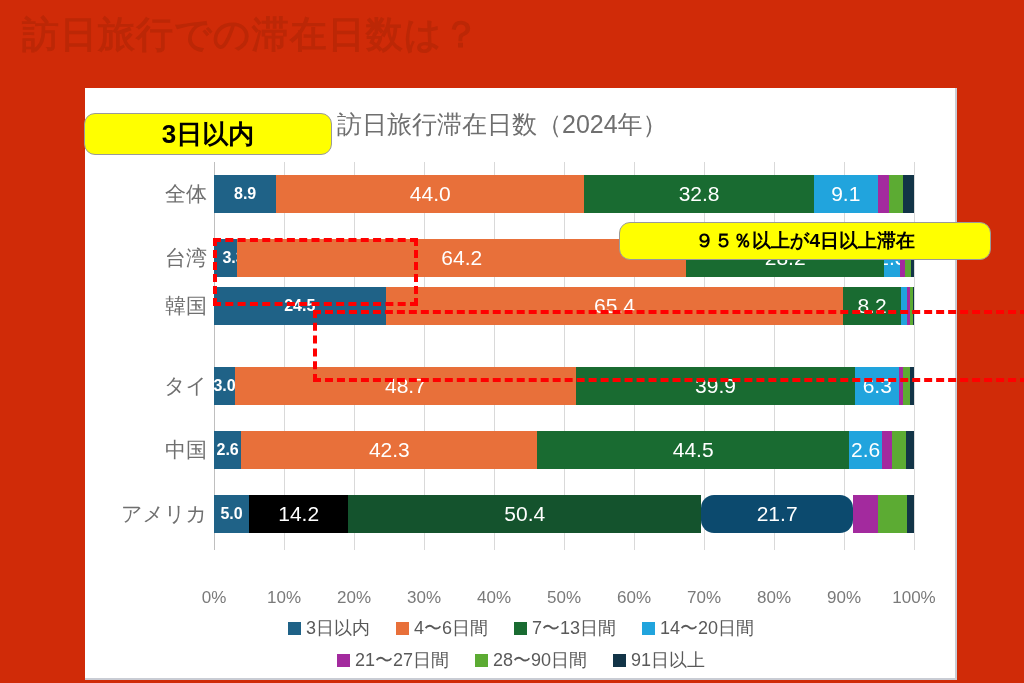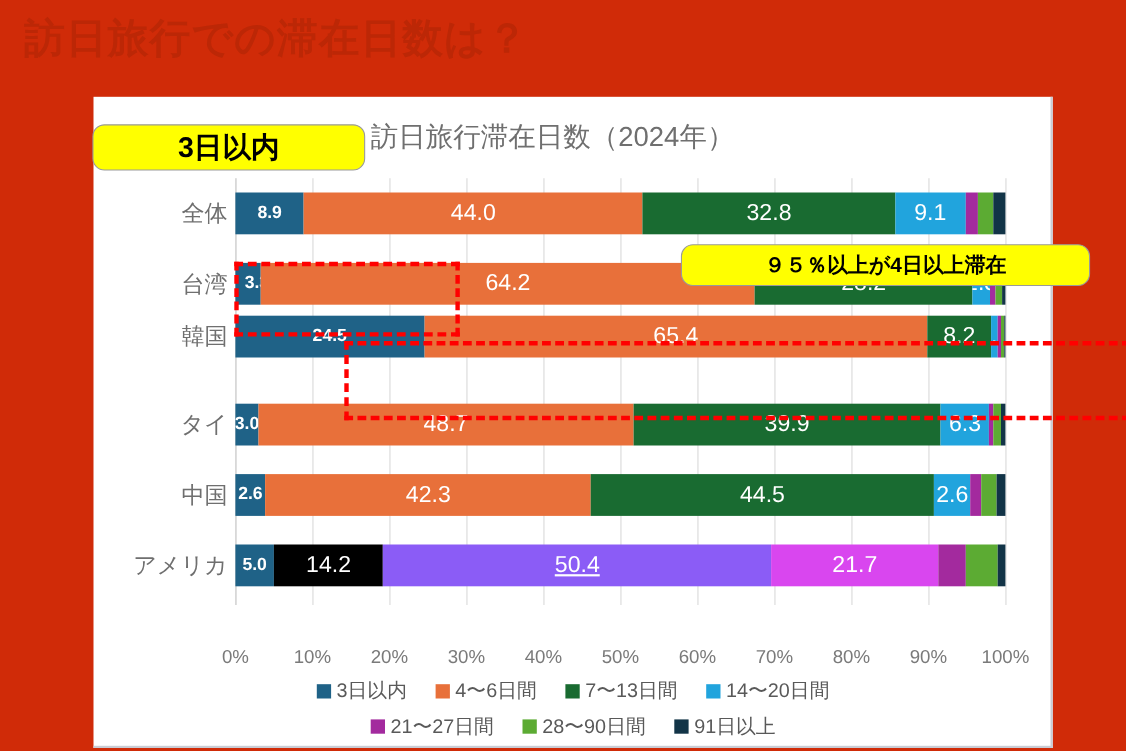--- a/index.html
+++ b/index.html
@@ -270,22 +270,22 @@
             <div class="seg plain" style="flex: 0 0 1.4%; background: rgb(163, 42, 158);"></div>
             <div class="seg plain" style="flex: 0 0 1.9%; background: rgb(92, 171, 51);"></div>
             <div class="seg plain" style="flex: 0 0 1.2%; background: rgb(18, 52, 71);"></div>
           </div>
         </div>
         <div class="row" style="top: 320px;">
           <div class="row-label">アメリカ</div>
           <div class="bar">
             <div class="seg" style="flex: 0 0 5%; background: rgb(31, 98, 135);">5.0</div>
             <div class="seg plain" style="flex: 0 0 14.2%; background: #000000;">14.2</div>
-            <div class="seg plain" style="flex: 0 0 50.4%; background: #8b5cf6; text-decoration: underline;">50.4</div>
-            <div class="seg plain" style="flex: 0 0 21.7%; background: #d946ef;">21.7</div>
+            <div class="seg plain" style="flex: 0 0 50.4%; background: #14532d;">50.4</div>
+            <div class="seg plain" style="flex: 0 0 21.7%; background: #0c4a6e; border-radius: 13px;">21.7</div>
             <div class="seg plain" style="flex: 0 0 3.6%; background: rgb(163, 42, 158);"></div>
             <div class="seg plain" style="flex: 0 0 4.1%; background: rgb(92, 171, 51);"></div>
             <div class="seg plain" style="flex: 0 0 1%; background: rgb(18, 52, 71);"></div>
           </div>
         </div>
       </div>
   </div>
 
   <div id="xaxis">
       <div class="tick" style="left: 0%;">0%</div>

